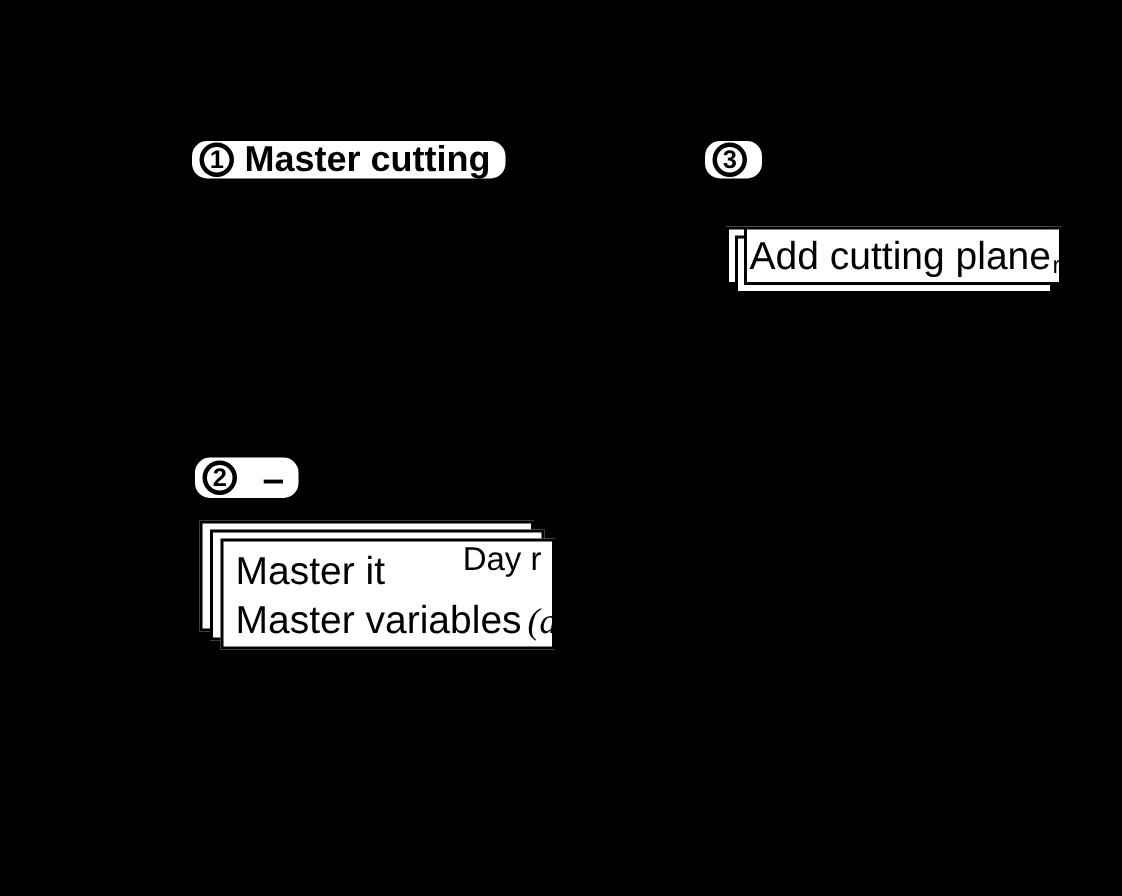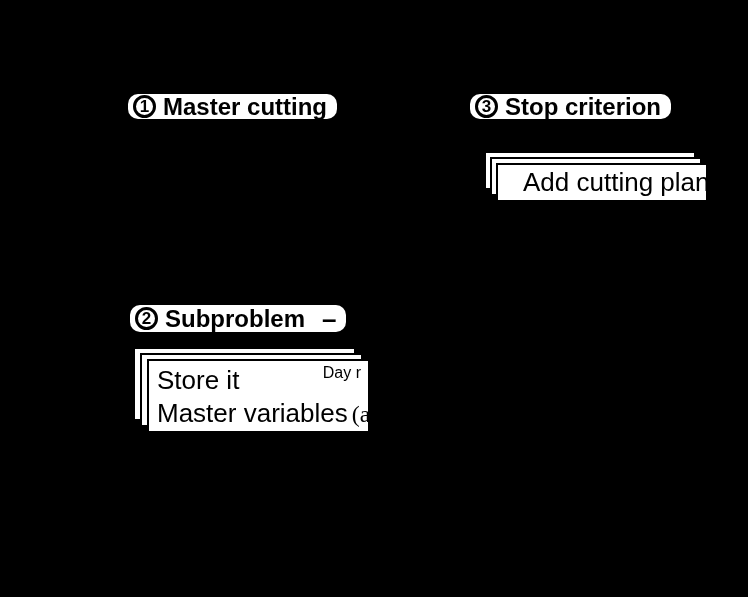--- a/index.html
+++ b/index.html
@@ -60,88 +60,87 @@
     position: absolute;
     background: #ffffff;
     border: 2px solid #000000;
     box-sizing: border-box;
   }
 
   #stack-cut { left: 484px; top: 151px; width: 226px; height: 53px; }
   #stack-cut .card { width: 212px; height: 39px; }
   #stack-cut .c0 { left: 0;    top: 0; }
   #stack-cut .c1 { left: 6px;  top: 6px; }
-  #stack-cut .c2 { left: 12px; top: 12px;
+  #stack-cut .c2 { left: 12px; top: 0;
     display: flex; align-items: center;
     padding-left: 25px;
-    font-size: 26px; color: #000000; white-space: nowrap;
+    font-size: 26px; color: #000000; white-space: nowrap; justify-content: flex-end;
   }
   .subscript {
     font-size: 16px;
     position: relative;
     top: 7px;
     left: 1px;
   }
 
   #stack-solve { left: 133px; top: 347px; width: 239px; height: 88px; }
   #stack-solve .card { width: 223px; height: 74px; }
   #stack-solve .s0 { left: 0;    top: 0; }
   #stack-solve .s1 { left: 7px;  top: 6px; }
   #stack-solve .s2 { left: 14px; top: 12px;
     padding: 3px 6px 0 8px;
     font-size: 26px; line-height: 33px; color: #000000; white-space: nowrap;
   }
   .corner-tag {
     position: absolute;
     top: 3px;
     right: 7px;
-    font-size: 16px;
+    font-size: 22px;
     line-height: 18px;
     color: #000000;
     text-align: right;
   }
   .math {
     font-family: "Liberation Serif", serif;
+    font-style: italic;
     font-size: 24px;
     margin-left: 4px;
   }
 </style>
 </head>
 <body>
 
 <div id="canvas">
 
   <div class="step-label" id="label-master">
     <span class="step-num">1</span>
     <span>Master cutting</span>
   </div>
 
   <div class="step-label" id="label-stop">
     <span class="step-num">3</span>
-    <span>Stop criterion</span>
   </div>
 
   <div class="stack" id="stack-cut">
     <div class="card c0"></div>
     <div class="card c1"></div>
     <div class="card c2">
       <span>Add cutting plane</span>
         <span class="subscript">r</span>
     </div>
   </div>
 
   <div class="step-label" id="label-sub">
     <span class="step-num">2</span>
-    <span>Subproblem</span>
     <span class="label-dash">–</span>
   </div>
 
   <div class="stack" id="stack-solve">
     <div class="card s0"></div>
     <div class="card s1"></div>
     <div class="card s2">
       <span class="corner-tag">Day r</span>
-      <div>Store it</div>
+      <div>Master it</div>
       <div><span>Master variables</span><span class="math">(a,η)</span></div>
     </div>
   </div>
 
 </div>
 
 </body></html>

